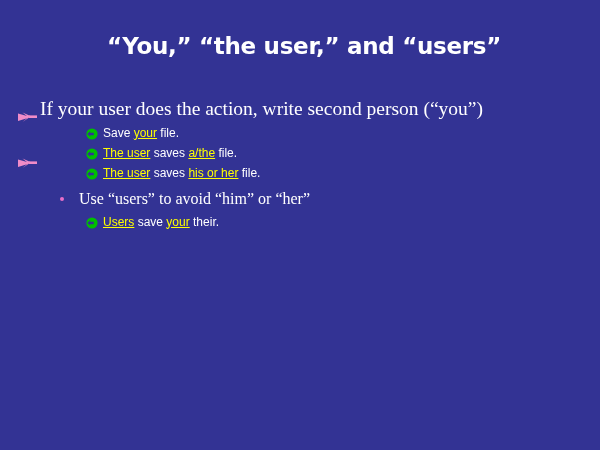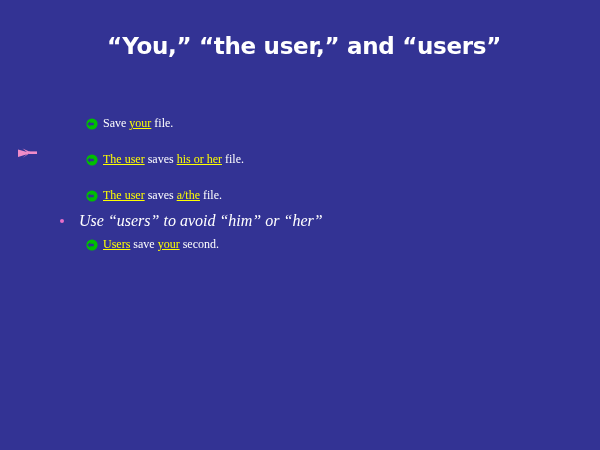--- a/index.html
+++ b/index.html
@@ -61,24 +61,24 @@
     left: 0;
     top: 8px;
     width: 19px;
     height: 11px;
     display: block;
   }
 
   
   .lvl2 {
     position: relative;
-    margin: 19px 0 0 86px;
+    margin: 3px 0 0 86px;
     padding-left: 17px;
     color: #ffffff;
-    font-family: Liberation Serif, serif;
+    font-family: Liberation Sans, sans-serif;
     font-size: 12px;
     line-height: 17px;
   }
   .green-bullet {
     position: absolute;
     left: 0;
     top: 3px;
     width: 12px;
     height: 12px;
     display: block;
@@ -86,21 +86,20 @@
 
   
   .lvl3 {
     position: relative;
     margin: 7px 0 0 56px;
     padding-left: 23px;
     color: #ffffff;
     font-family: "Liberation Serif", serif;
     font-size: 16px;
     line-height: 20px;
-    font-style: italic;
   }
   .dot-bullet {
     position: absolute;
     left: 4px;
     top: 8px;
     width: 4px;
     height: 4px;
     border-radius: 50%;
     background: #e86fc8;
     display: block;
@@ -115,20 +114,29 @@
 </style>
 </head>
 <body>
 
 <div class="slide">
 
   <div class="slide-title">“You,” “the user,” and “users”</div>
 
   <div class="body-area">
 
+    <div class="lvl1">
+      <span class="arrow-bullet">
+        <svg width="19" height="11" viewBox="0 0 19 11" xmlns="http://www.w3.org/2000/svg">
+          <path d="M0 1.5 L9 4 L4.5 0.5 L13 4.2 L4.5 10 L9 6.2 L0 9 Z" fill="#f08cc8"></path>
+          <rect x="11" y="3.4" width="8" height="2.6" fill="#f08cc8"></rect>
+        </svg>
+      </span>
+      <span>If your user does the action, write second person (“you”)</span>
+    </div>
 
     <div class="lvl2">
       <span class="green-bullet">
         <svg width="12" height="12" viewBox="0 0 12 12" xmlns="http://www.w3.org/2000/svg">
           <circle cx="6" cy="6" r="5.6" fill="#00c000"></circle>
           <path d="M7.8 3.2 L7.8 4.8 L4.2 4.8 L4.2 3.2 L1.2 6 L4.2 8.8 L4.2 7.2 L7.8 7.2 L7.8 8.8 Z" fill="#333394"></path>
         </svg>
       </span>
       <span class="plain">Save </span><span class="hl">your</span><span class="plain"> file.</span>
     </div>
@@ -142,42 +150,42 @@
       </span>
     </div>
 
     <div class="lvl2">
       <span class="green-bullet">
         <svg width="12" height="12" viewBox="0 0 12 12" xmlns="http://www.w3.org/2000/svg">
           <circle cx="6" cy="6" r="5.6" fill="#00c000"></circle>
           <path d="M7.8 3.2 L7.8 4.8 L4.2 4.8 L4.2 3.2 L1.2 6 L4.2 8.8 L4.2 7.2 L7.8 7.2 L7.8 8.8 Z" fill="#333394"></path>
         </svg>
       </span>
-      <span class="hl">The user</span><span class="plain"> saves </span><span class="hl">his or her</span><span class="plain"> file.</span>
+      <span class="hl">The user</span><span class="plain"> saves </span><span class="hl">a/the</span><span class="plain"> file.</span>
     </div>
 
     <div class="lvl2">
       <span class="green-bullet">
         <svg width="12" height="12" viewBox="0 0 12 12" xmlns="http://www.w3.org/2000/svg">
           <circle cx="6" cy="6" r="5.6" fill="#00c000"></circle>
           <path d="M7.8 3.2 L7.8 4.8 L4.2 4.8 L4.2 3.2 L1.2 6 L4.2 8.8 L4.2 7.2 L7.8 7.2 L7.8 8.8 Z" fill="#333394"></path>
         </svg>
       </span>
-      <span class="hl">The user</span><span class="plain"> saves </span><span class="hl">a/the</span><span class="plain"> file.</span>
+      <span class="hl">The user</span><span class="plain"> saves </span><span class="hl">his or her</span><span class="plain"> file.</span>
     </div>
 
     <div class="lvl3">
       <span class="dot-bullet"></span>
       <span>Use “users” to avoid “him” or “her”</span>
     </div>
 
     <div class="lvl2" style="margin-top:5px;">
       <span class="green-bullet">
         <svg width="12" height="12" viewBox="0 0 12 12" xmlns="http://www.w3.org/2000/svg">
           <circle cx="6" cy="6" r="5.6" fill="#00c000"></circle>
           <path d="M7.8 3.2 L7.8 4.8 L4.2 4.8 L4.2 3.2 L1.2 6 L4.2 8.8 L4.2 7.2 L7.8 7.2 L7.8 8.8 Z" fill="#333394"></path>
         </svg>
       </span>
-      <span class="hl">Users</span><span class="plain"> save </span><span class="hl">your</span><span class="plain"> second.</span>
+      <span class="hl">Users</span><span class="plain"> save </span><span class="hl">your</span><span class="plain"> their.</span>
     </div>
 
   </div>
 </div>
 
 </body></html>

